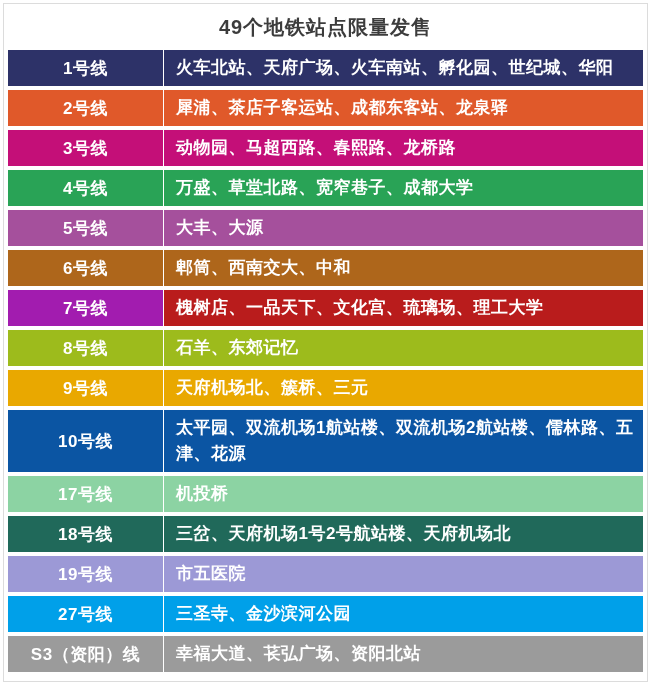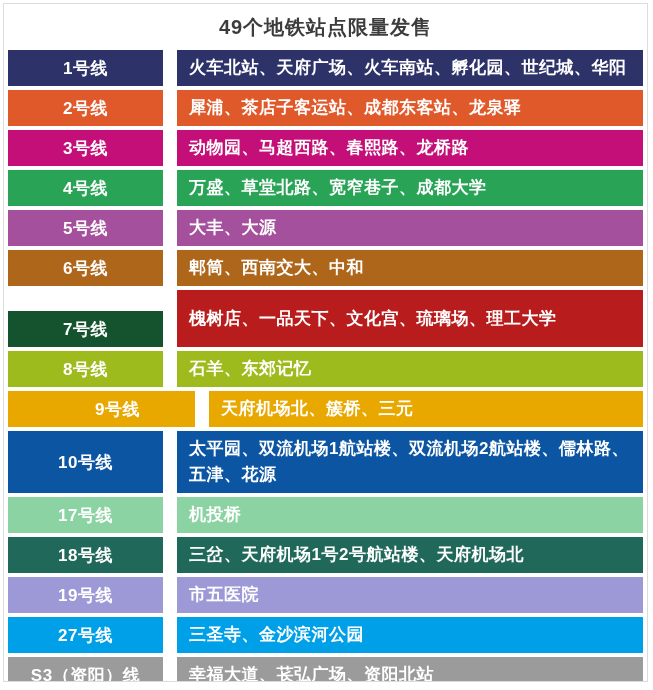--- a/index.html
+++ b/index.html
@@ -29,21 +29,21 @@
     font-size: 20px;
     font-weight: bold;
     color: #3c3c3c;
     letter-spacing: 1px;
   }
   .table {
     margin: 0 4px 0 4px;
   }
   .row {
     display: flex;
-    gap: 14px;
+    gap: 1px;
     margin-bottom: 4px;
   }
   .cell-line {
     flex: 0 0 155px;
     min-height: 36px;
     display: flex;
     align-items: center;
     justify-content: center;
     color: #ffffff;
     font-size: 17px;
@@ -88,29 +88,29 @@
       </div>
       <div class="row">
         <div class="cell-line" style="background: rgb(165, 80, 156);">5号线</div>
         <div class="cell-stations" style="background: rgb(165, 80, 156);">大丰、大源</div>
       </div>
       <div class="row">
         <div class="cell-line" style="background: rgb(174, 102, 27);">6号线</div>
         <div class="cell-stations" style="background: rgb(174, 102, 27);">郫筒、西南交大、中和</div>
       </div>
       <div class="row">
-        <div class="cell-line" style="background: #14532d; margin-top: 21px;">7号线</div>
+        <div class="cell-line" style="background: #a21caf;">7号线</div>
         <div class="cell-stations" style="background: #b91c1c;">槐树店、一品天下、文化宫、琉璃场、理工大学</div>
       </div>
       <div class="row">
         <div class="cell-line" style="background: rgb(157, 187, 28);">8号线</div>
         <div class="cell-stations" style="background: rgb(157, 187, 28);">石羊、东郊记忆</div>
       </div>
       <div class="row">
-        <div class="cell-line" style="background: rgb(233, 168, 0); padding-left: 32px;">9号线</div>
+        <div class="cell-line" style="background: rgb(233, 168, 0);">9号线</div>
         <div class="cell-stations" style="background: rgb(233, 168, 0);">天府机场北、簇桥、三元</div>
       </div>
       <div class="row">
         <div class="cell-line" style="background: rgb(11, 85, 163);">10号线</div>
         <div class="cell-stations" style="background: rgb(11, 85, 163);">太平园、双流机场1航站楼、双流机场2航站楼、儒林路、五津、花源</div>
       </div>
       <div class="row">
         <div class="cell-line" style="background: rgb(140, 211, 163);">17号线</div>
         <div class="cell-stations" style="background: rgb(140, 211, 163);">机投桥</div>
       </div>

